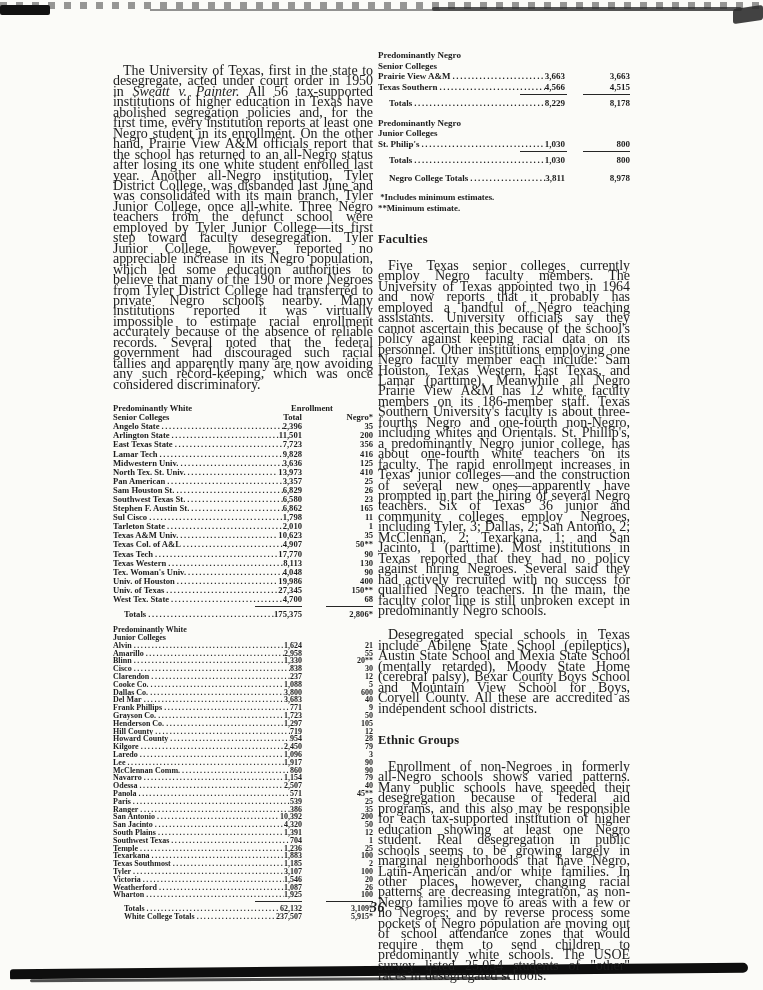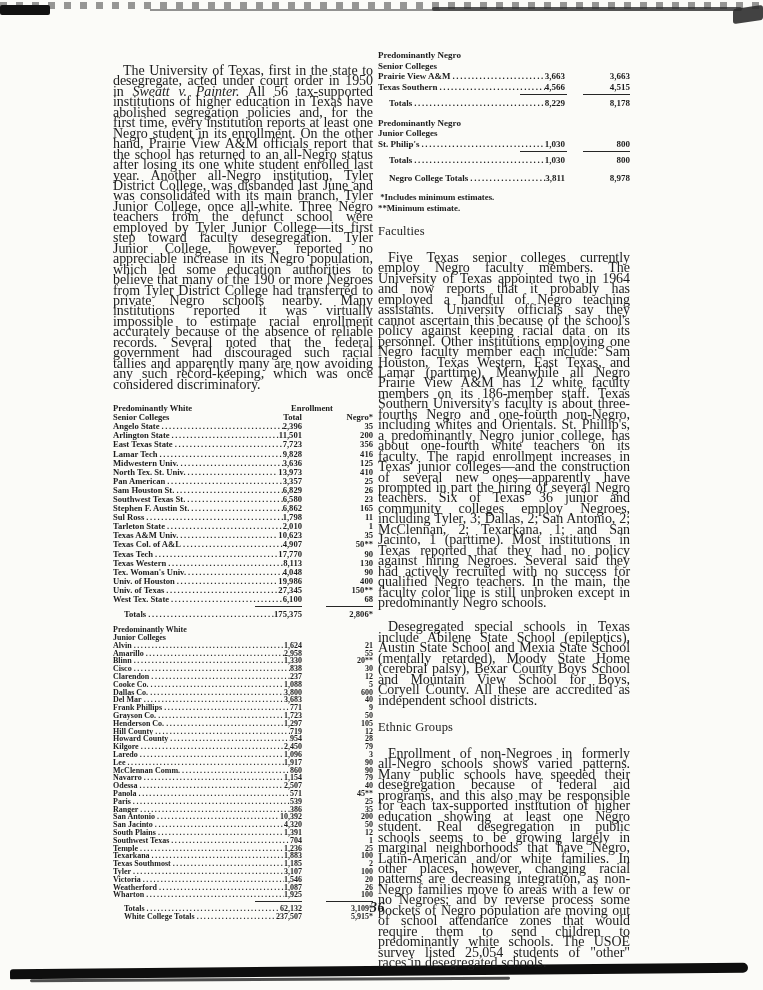--- a/index.html
+++ b/index.html
@@ -22,21 +22,21 @@
   .streak-bottom2{position:absolute;top:978px;left:30px;width:480px;height:3px;background:#222;opacity:.8;transform:rotate(-0.3deg);border-radius:2px;}
 
   .col{position:absolute;}
   .col-left{left:113px;top:52px;width:260px;}
   .col-right{left:378px;top:50px;width:252px;}
 
   .para{font-size:14px;line-height:10.45px;text-align:justify;text-indent:10px;
     letter-spacing:-0.05px;word-spacing:0.4px;}
   .para i{font-style:italic;}
 
-  .sec-heading{font-size:12.5px;font-weight:400;margin:11px 0 5px 0;letter-spacing:.2px;}
+  .sec-heading{font-size:12.5px;font-weight:700;margin:19px 0 5px 0;letter-spacing:.2px;}
 
   
   .dtable{font-weight:700;}
   .lt{margin-top:8px;font-size:8.6px;line-height:9.1px;}
   .jt{margin-top:7px;font-size:8px;line-height:7.8px;}
   .rtbl{font-size:9px;line-height:10.5px;margin-bottom:9px;}
   .trow{display:flex;align-items:baseline;}
   .tleft{display:flex;flex:0 0 189px;align-items:baseline;overflow:hidden;}
   .rtbl .tleft{flex:0 0 187px;}
   .tname{white-space:nowrap;}
@@ -158,21 +158,21 @@
       <div class="trow">
         <span class="tleft">
           <span class="tname">Stephen F. Austin St.</span>
           <span class="dots">..........................................................................................</span>
           <span class="tval">6,862</span>
         </span>
         <span class="tval2">165</span>
       </div>
       <div class="trow">
         <span class="tleft">
-          <span class="tname">Sul Ross</span>
+          <span class="tname">Sul Cisco</span>
           <span class="dots">..........................................................................................</span>
           <span class="tval">1,798</span>
         </span>
         <span class="tval2">11</span>
       </div>
       <div class="trow">
         <span class="tleft">
           <span class="tname">Tarleton State</span>
           <span class="dots">..........................................................................................</span>
           <span class="tval">2,010</span>
@@ -232,21 +232,21 @@
           <span class="tname">Univ. of Texas</span>
           <span class="dots">..........................................................................................</span>
           <span class="tval">27,345</span>
         </span>
         <span class="tval2">150**</span>
       </div>
       <div class="trow">
         <span class="tleft">
           <span class="tname">West Tex. State</span>
           <span class="dots">..........................................................................................</span>
-          <span class="tval">6,100</span>
+          <span class="tval">4,700</span>
         </span>
         <span class="tval2">68</span>
       </div>
       <div class="trule">
         <span class="seg"></span>
         <span class="seg2"></span>
       </div>
       <div class="trow tot">
         <span class="tleft">
           <span class="tname">Totals</span>

